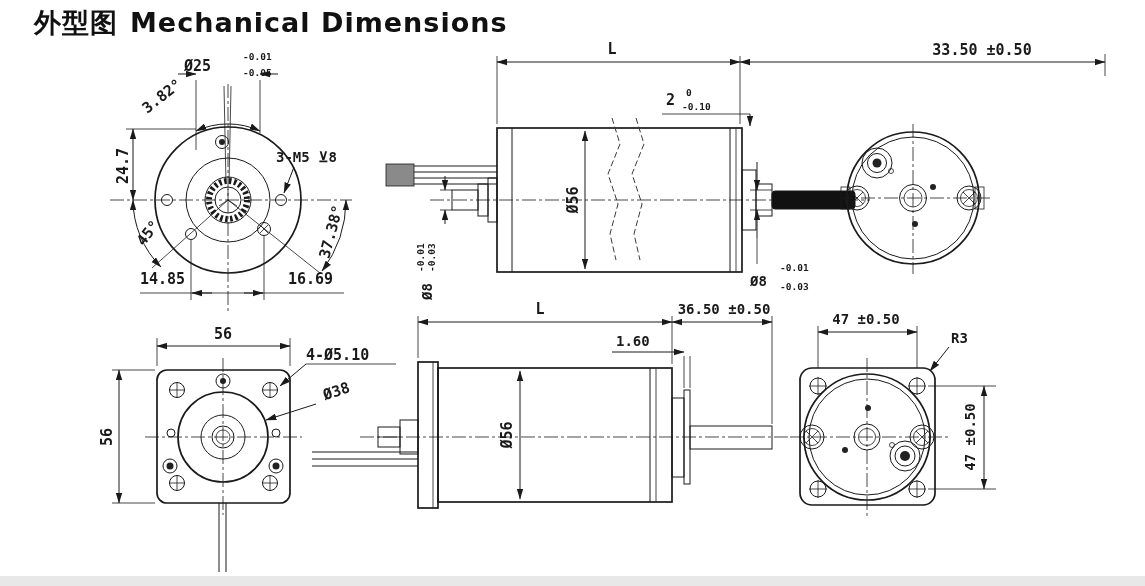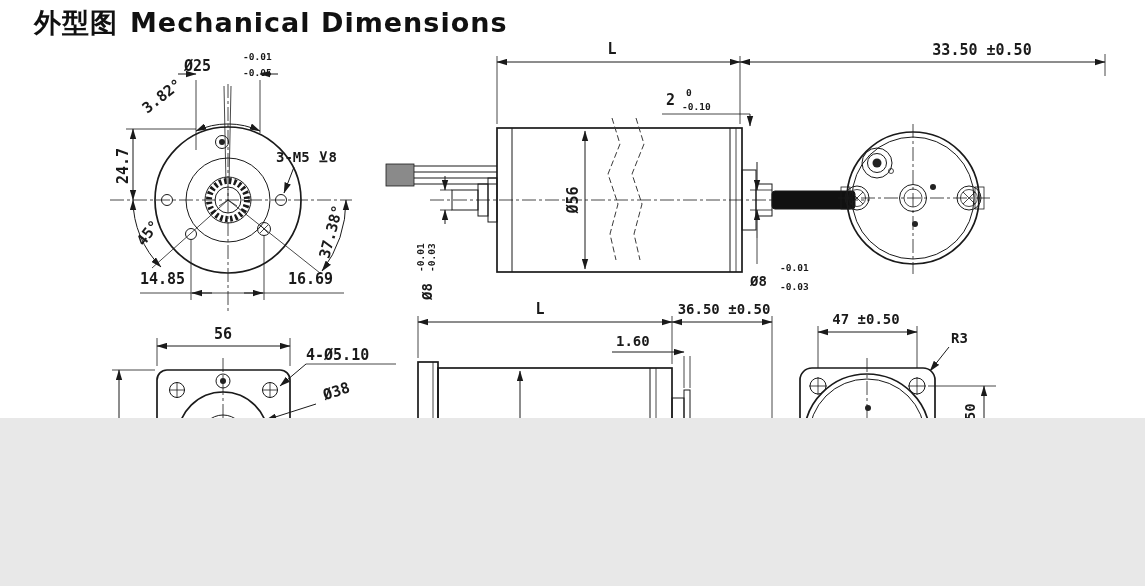--- a/index.html
+++ b/index.html
@@ -1,16 +1,16 @@
 <!DOCTYPE html>
 <html><head>
 <meta charset="utf-8">
 <style>
   html,body{margin:0;padding:0;background:#e8e8e8;}
-  .canvas{width:1145px;height:418px;background:#ffffff;position:relative;overflow:hidden;
+  .canvas{width:1145px;height:576px;background:#ffffff;position:relative;overflow:hidden;
           font-family:"DejaVu Sans",sans-serif;}
   svg{position:absolute;left:0;top:0;}
   .ln{stroke:#1a1a1a;stroke-width:1;fill:none;}
   .ln2{stroke:#1a1a1a;stroke-width:1.7;fill:none;}
   .thin{stroke:#1a1a1a;stroke-width:0.8;fill:none;}
   .cl{stroke:#1a1a1a;stroke-width:0.8;stroke-dasharray:14 3 3 3;fill:none;}
   .brk{stroke:#3a3a3a;stroke-width:1;stroke-dasharray:6 3;fill:none;}
   .hatch{stroke:#1a1a1a;stroke-width:6;stroke-dasharray:2.5 2.5;fill:none;}
   .dim{stroke:#1a1a1a;stroke-width:1;fill:none;marker-start:url(#arr);marker-end:url(#arr);}
   .ae{stroke:#1a1a1a;stroke-width:1;fill:none;marker-end:url(#arr);}

